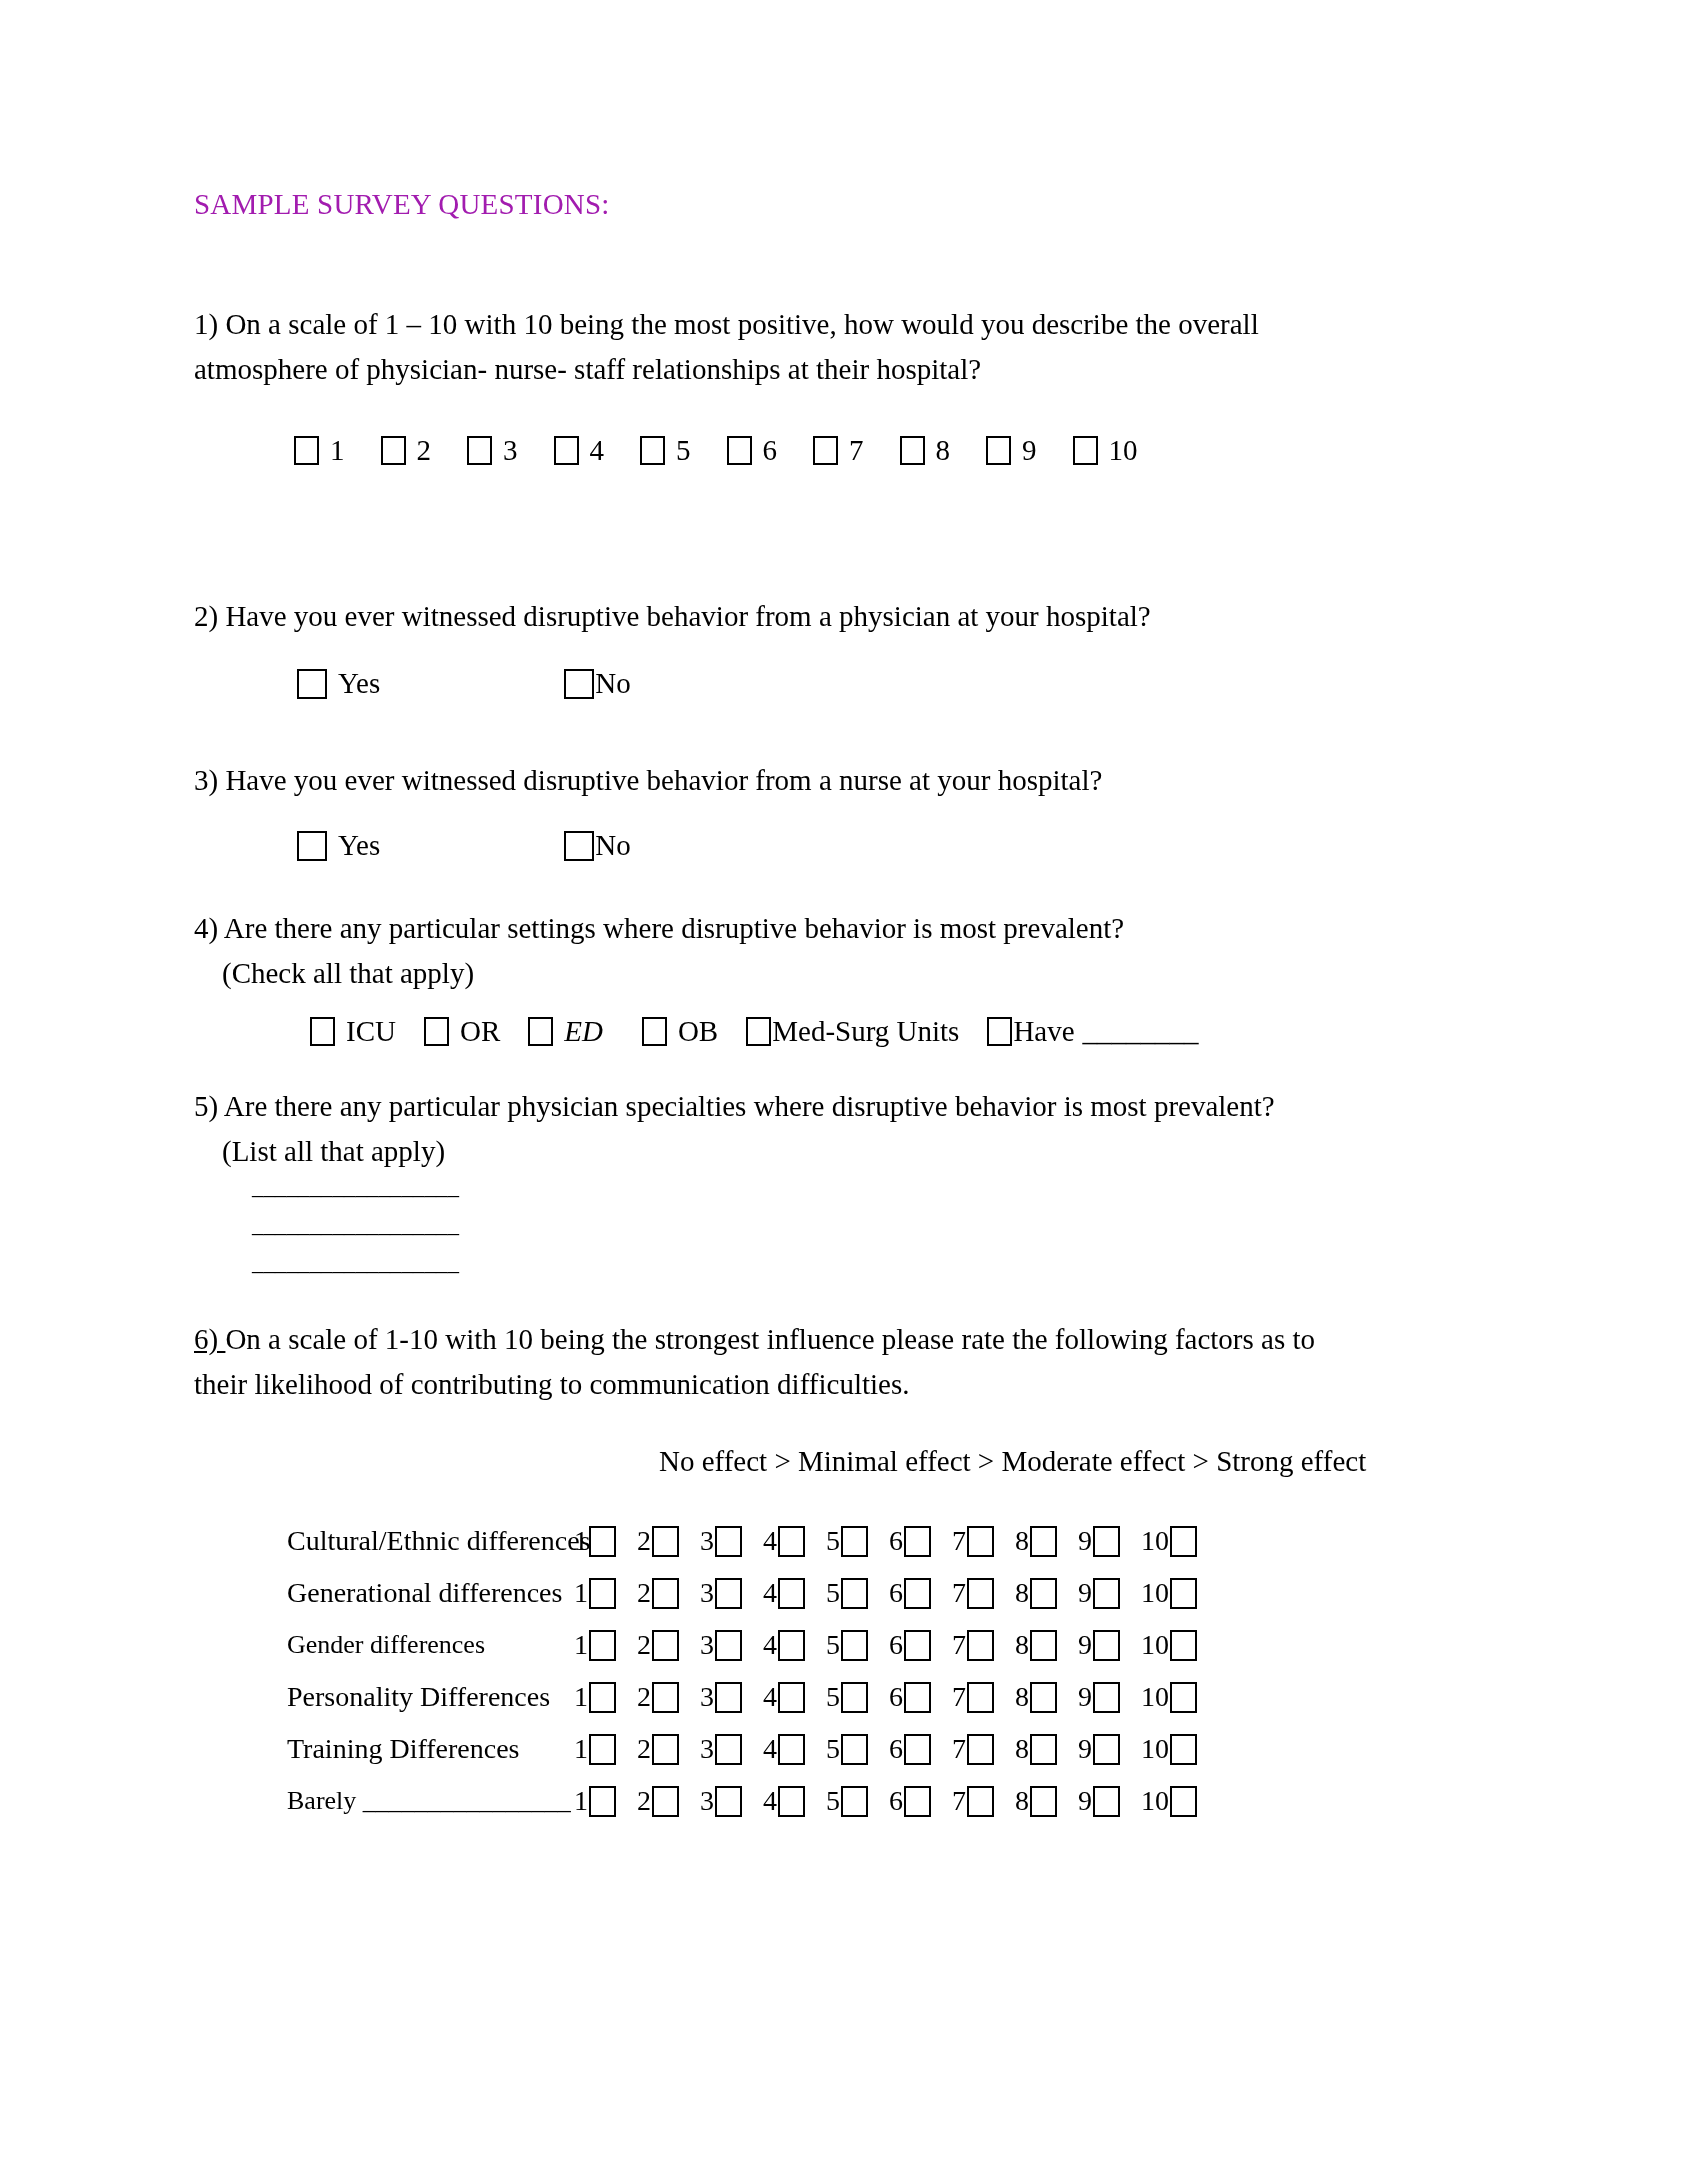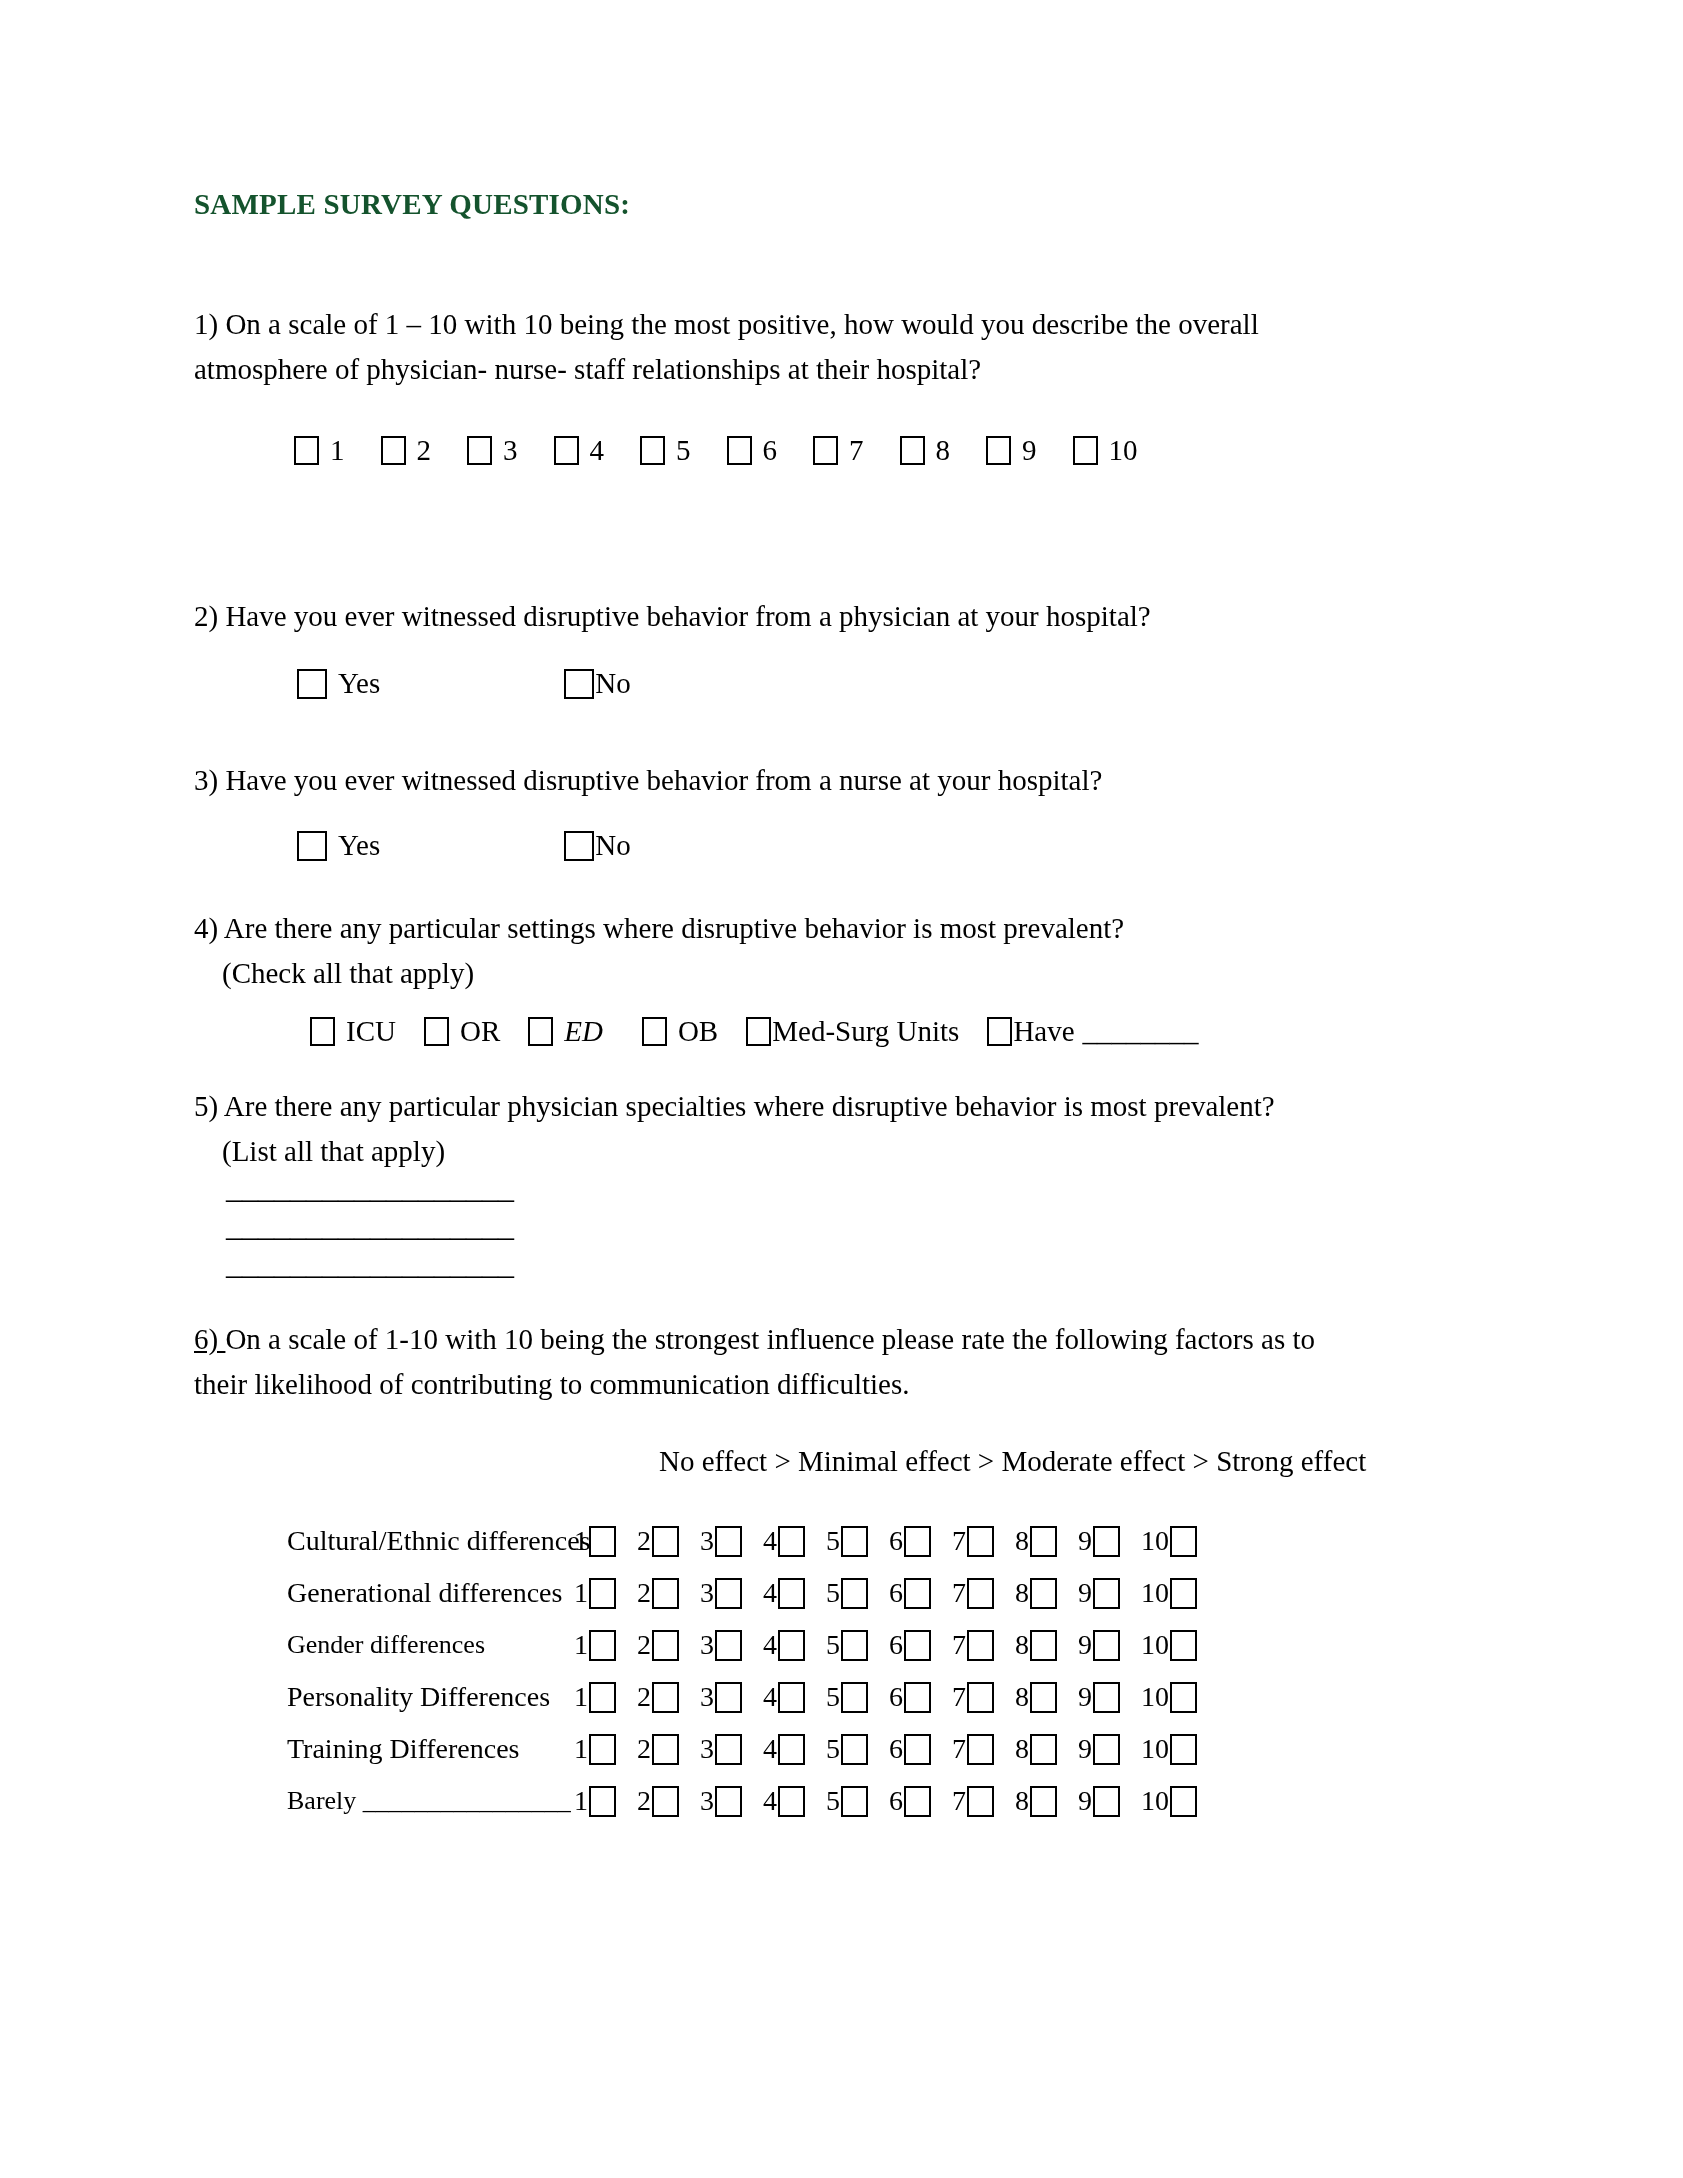--- a/index.html
+++ b/index.html
@@ -22,22 +22,22 @@
     height: 2178px;
     overflow: hidden;
   }
 
   
   .doc-title {
     position: absolute;
     left: 194px;
     top: 188px;
     font-size: 29px;
-    font-weight: bold;
-    color: #14532d;
+    font-weight: normal;
+    color: #a21caf;
     letter-spacing: 0.2px;
   }
 
   
   .q-block {
     position: absolute;
     font-size: 29px;
     line-height: 45px;
   }
   .q-text { display: block; }
@@ -90,23 +90,24 @@
   
   .scale-line {
     position: absolute;
     font-size: 22px;
     white-space: nowrap;
   }
 
   
   .blank-lines {
     position: absolute;
-    font-size: 32px;
+    font-size: 23px;
     line-height: 38px;
     letter-spacing: 0px;
+    margin-left: 26px;
   }
   .blank-lines span { display: block; }
 
   
   .effect-header {
     position: absolute;
     font-size: 29px;
     white-space: nowrap;
   }
 

